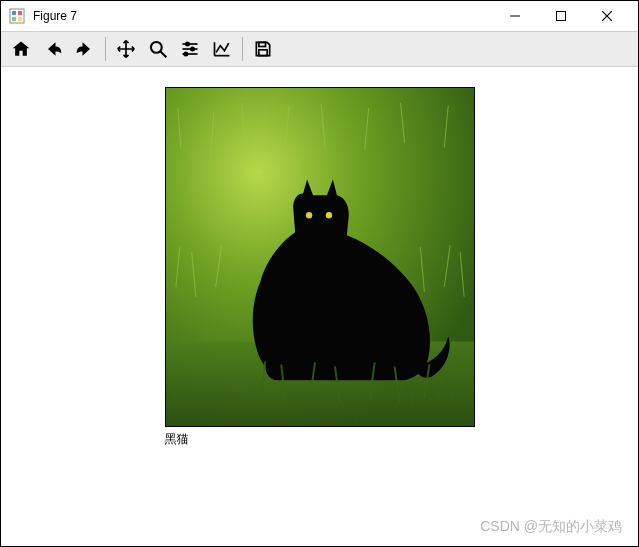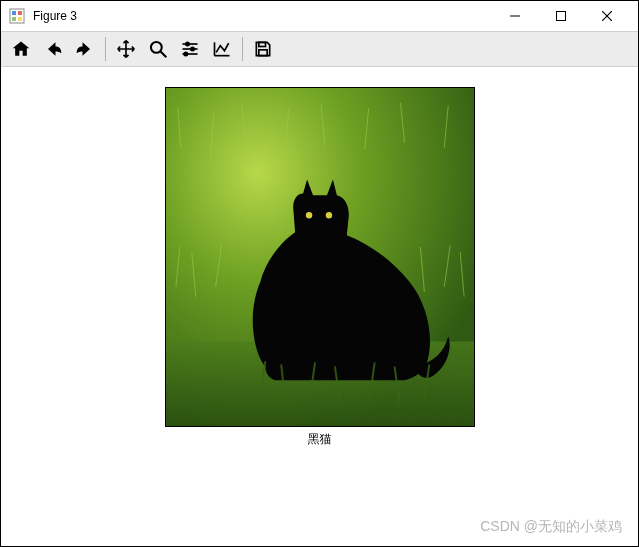--- a/index.html
+++ b/index.html
@@ -100,21 +100,21 @@
     box-sizing: border-box;
     overflow: hidden;
     position: relative;
   }
   .img-frame svg {
     display: block;
     width: 100%;
     height: 100%;
   }
   .caption {
-    text-align: center;
+    text-align: left;
     font-size: 12px;
     margin-top: 4px;
     color: #000;
   }
   .watermark {
     position: absolute;
     right: 16px;
     bottom: 10px;
     font-size: 14px;
     color: rgba(120,120,120,0.55);
@@ -130,21 +130,21 @@
   <div class="titlebar">
     <span class="app-icon">
       <svg viewBox="0 0 16 16">
         <rect x="1" y="1" width="14" height="14" fill="#fff" stroke="#888" stroke-width="1"></rect>
         <rect x="3" y="3" width="4" height="4" fill="#4f90d9"></rect>
         <rect x="9" y="3" width="4" height="4" fill="#e06666"></rect>
         <rect x="3" y="9" width="4" height="4" fill="#93c47d"></rect>
         <rect x="9" y="9" width="4" height="4" fill="#ffd966"></rect>
       </svg>
     </span>
-    <span class="title">Figure 3</span>
+    <span class="title">Figure 7</span>
     <div class="win-controls">
       <div class="win-btn">
         <svg width="10" height="10" viewBox="0 0 10 10">
             <line x1="0" y1="5" x2="10" y2="5" stroke="#000" stroke-width="1"></line>
           </svg>
       </div>
       <div class="win-btn">
         <svg width="10" height="10" viewBox="0 0 10 10">
             <rect x="0.5" y="0.5" width="9" height="9" fill="none" stroke="#000" stroke-width="1"></rect>
           </svg>

